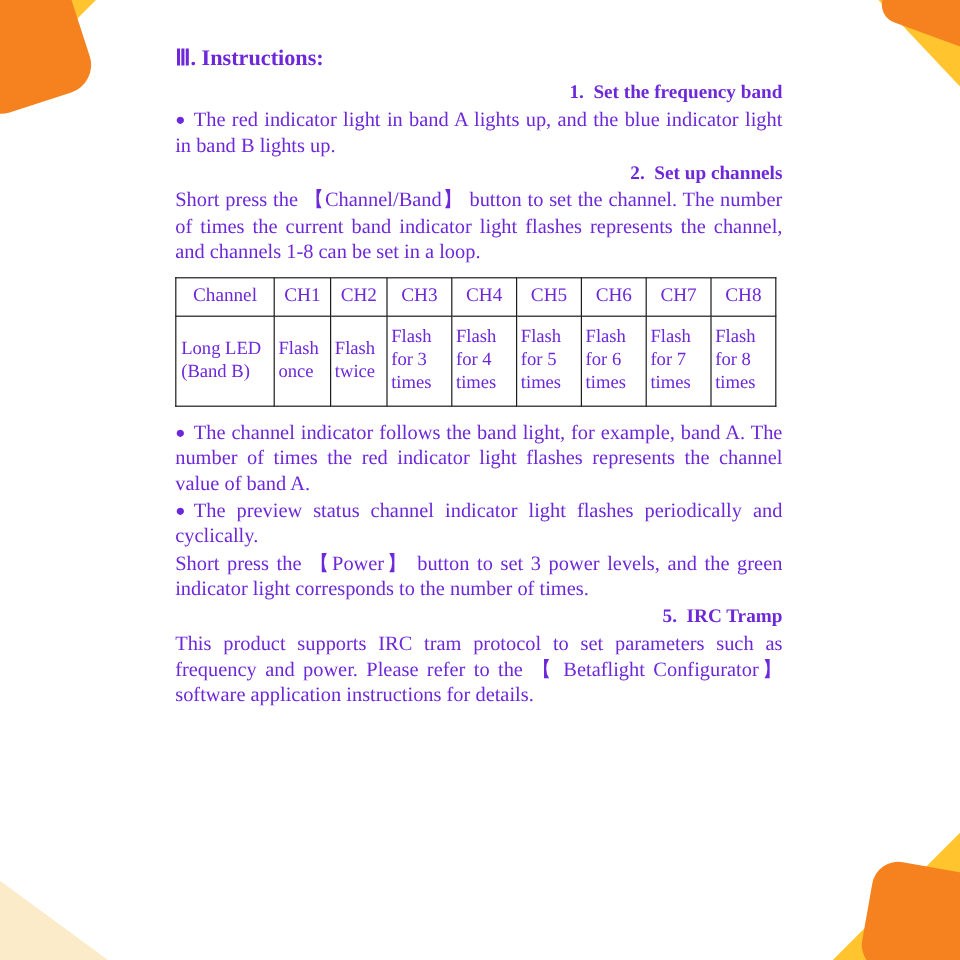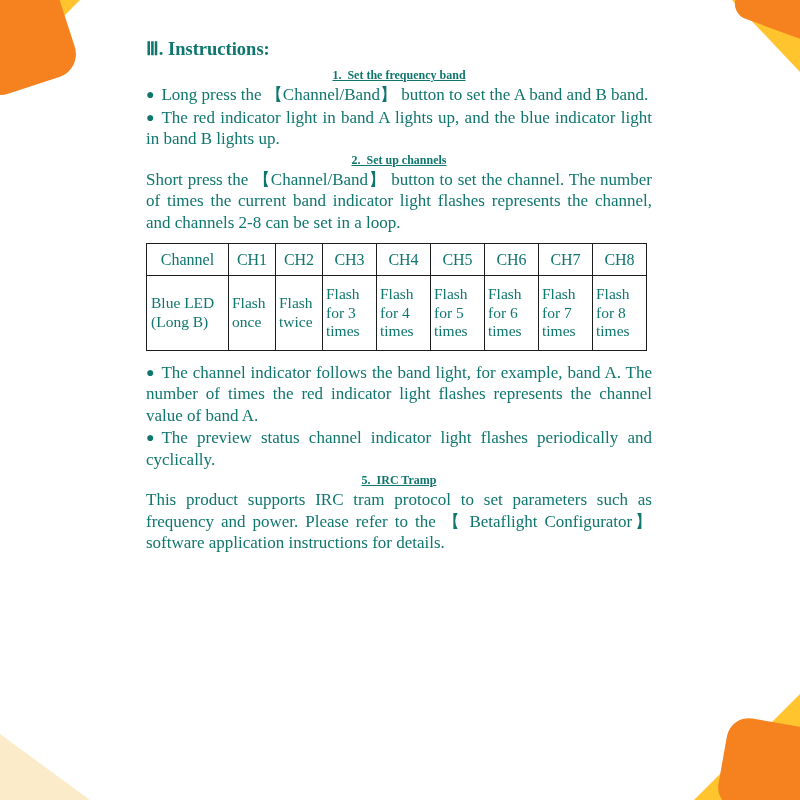--- a/index.html
+++ b/index.html
@@ -1,18 +1,18 @@
 <!DOCTYPE html>
 <html style="--orange: #F5821F; --yellow: #FFC42E; --cream: #FBEBC8;"><head>
 <meta charset="utf-8">
 <style>
   html,body { margin:0; padding:0; background:#ffffff; }
   .page {
     position:relative; width:800px; height:800px; background:#ffffff;
-    overflow:hidden; font-family:"Liberation Serif", serif; color:#0f766e;
+    overflow:hidden; font-family:"Liberation Serif", serif; color:#6d28d9;
   }
   
   .deco { position:absolute; pointer-events:none; }
   .tl-yellow { left:0; top:0; width:80px; height:80px; background:var(--yellow,#FFC42E);
     clip-path:polygon(0 0,100% 0,0 100%); }
   .tl-orange { left:-34px; top:-20px; width:102px; height:108px; background:var(--orange,#F5821F);
     border-radius:24px; transform:rotate(-18deg); }
   .tr-yellow { right:0; top:0; width:68px; height:72px; background:var(--yellow,#FFC42E);
     clip-path:polygon(0 0,100% 0,100% 100%); }
   .tr-orange { right:-36px; top:-30px; width:98px; height:62px; background:var(--orange,#F5821F);
@@ -22,21 +22,21 @@
   .br-orange { right:-14px; bottom:-14px; width:92px; height:92px; background:var(--orange,#F5821F);
     border-radius:22px; transform:rotate(10deg); }
   .bl-cream { left:0; bottom:0; width:90px; height:66px; background:var(--cream,#FBEBC8);
     clip-path:polygon(0 0,0 100%,100% 100%); }
   
   .content {
     position:absolute; left:146px; top:38px; width:506px;
     font-size:17px; line-height:1.26; text-align:justify;
   }
   .doc-title { font-size:18.5px; font-weight:bold; margin:0 0 7px 0; text-align:left; white-space:pre-wrap; }
-  .sec-heading { font-weight:bold; font-size:12px; margin:3px 0 1px 0; text-align:center; white-space:pre-wrap;text-decoration:underline; }
+  .sec-heading { font-weight:bold; font-size:16px; margin:3px 0 1px 0; text-align:right; white-space:pre-wrap; }
   .para { margin:1px 0; }
   .bullet { display:inline-block; margin-right:7px; font-size:14px; vertical-align:1px; }
   
   .ch-table {
     border-collapse:collapse; table-layout:fixed; width:500px;
     margin:10px 0 11px 0; font-size:15.5px; line-height:1.22; text-align:left;
   }
   .ch-table th, .ch-table td { border:1.5px solid #1c1c1c; vertical-align:middle; overflow:hidden; }
   .ch-table th { font-weight:normal; font-size:16px; text-align:center; height:29px; padding:1px 1px; }
   .ch-table td { padding:2px 1px 2px 3px; height:70px; }
@@ -53,25 +53,24 @@
   <div class="deco tr-orange"></div>
   <div class="deco br-yellow"></div>
   <div class="deco br-orange"></div>
   <div class="deco bl-cream"></div>
 
   <div class="content">
 
     <div class="doc-title">Ⅲ. Instructions:</div>
 
     <div class="sec-heading">1.  Set the frequency band</div>
-    <p class="para"><span class="bullet">●</span><span>Long press the 【Channel/Band】 button to set the A band and B band.</span></p>
     <p class="para"><span class="bullet">●</span><span>The red indicator light in band A lights up, and the blue indicator light in band B lights up.</span></p>
 
     <div class="sec-heading">2.  Set up channels</div>
-    <p class="para">Short press the 【Channel/Band】 button to set the channel. The number of times the current band indicator light flashes represents the channel, and channels 2-8 can be set in a loop.</p>
+    <p class="para">Short press the 【Channel/Band】 button to set the channel. The number of times the current band indicator light flashes represents the channel, and channels 1-8 can be set in a loop.</p>
 
     <table class="ch-table">
       <colgroup>
         <col style="width:82px">
           <col style="width:47px">
           <col style="width:47px">
         <col style="width:54px">
           <col style="width:54px">
           <col style="width:54px">
         <col style="width:54px">
@@ -86,34 +85,35 @@
           <th>CH3</th>
           <th>CH4</th>
           <th>CH5</th>
           <th>CH6</th>
           <th>CH7</th>
           <th>CH8</th>
         </tr>
       </thead>
       <tbody>
         <tr>
-          <td class="rowlabel">Blue LED (Long B)</td>
+          <td class="rowlabel">Long LED (Band B)</td>
           <td>Flash once</td>
           <td>Flash twice</td>
           <td>Flash for 3 times</td>
           <td>Flash for 4 times</td>
           <td>Flash for 5 times</td>
           <td>Flash for 6 times</td>
           <td>Flash for 7 times</td>
           <td>Flash for 8 times</td>
         </tr>
       </tbody>
     </table>
 
     <p class="para"><span class="bullet">●</span><span>The channel indicator follows the band light, for example, band A. The number of times the red indicator light flashes represents the channel value of band A.</span></p>
     <p class="para"><span class="bullet">●</span><span>The preview status channel indicator light flashes periodically and cyclically.</span></p>
 
+    <p class="para">Short press the 【Power】 button to set 3 power levels, and the green indicator light corresponds to the number of times.</p>
 
     <div class="sec-heading">5.  IRC Tramp</div>
     <p class="para">This product supports IRC tram protocol to set parameters such as frequency and power. Please refer to the 【 Betaflight Configurator】 software application instructions for details.</p>
 
   </div>
 </div>
 
 </body></html>

